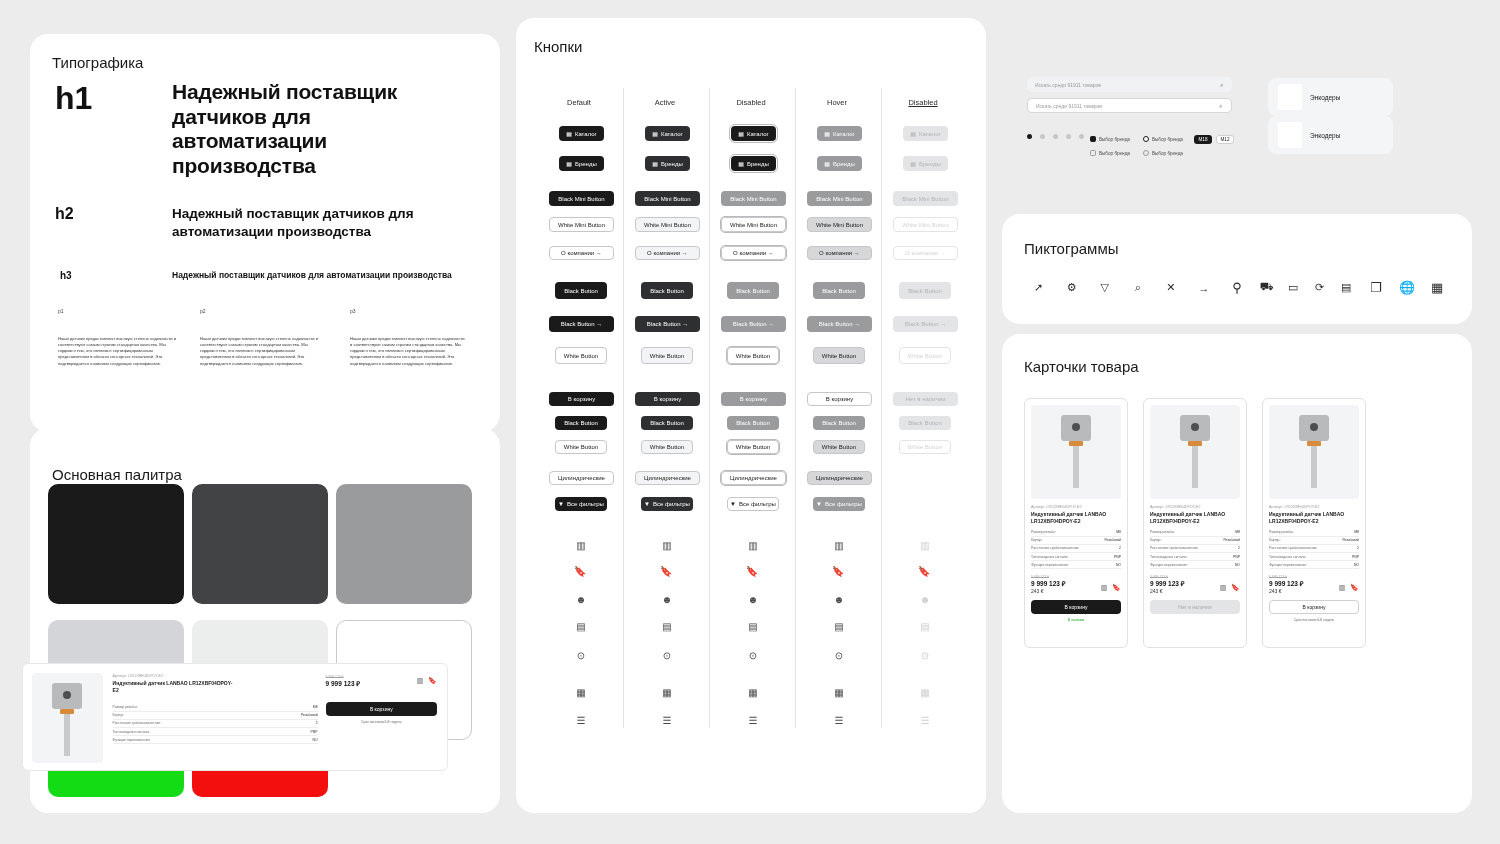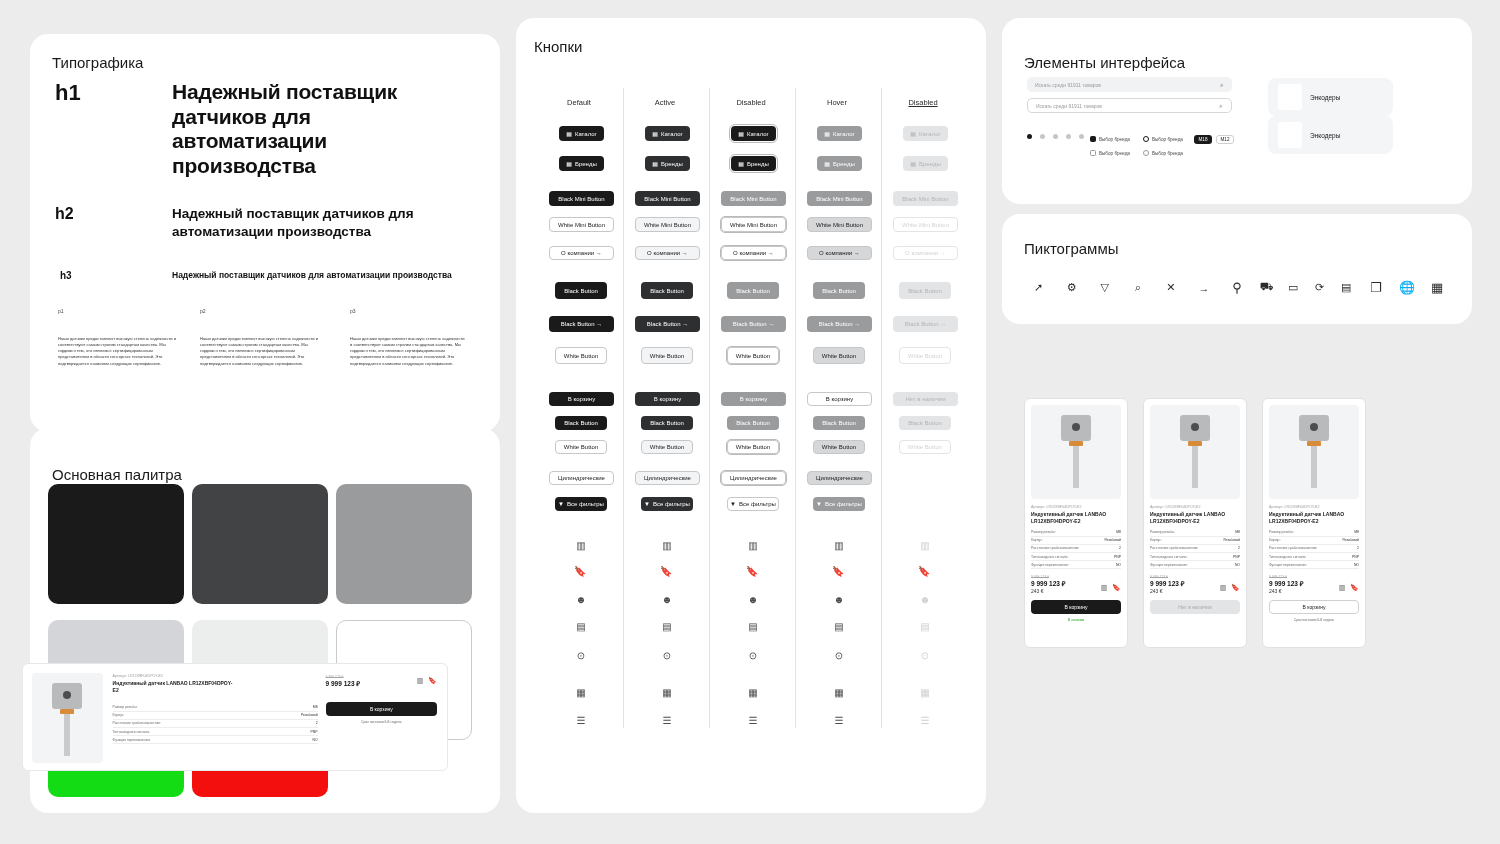--- a/index.html
+++ b/index.html
@@ -23,21 +23,21 @@
   }
   .card-title {
     font-size: 15px;
     font-weight: 400;
     color: #1a1a1a;
   }
 
   
   #typography { left: 30px; top: 18px; width: 470px; height: 398px; margin-top: 16px; }
   #typography .card-title { position: absolute; left: 22px; top: 20px; }
-  .h1-tag { position: absolute; left: 55px; top: 80px; font-size: 22px; font-weight: 700; }
+  .h1-tag { position: absolute; left: 55px; top: 80px; font-size: 32px; font-weight: 700; }
   .h1-text { position: absolute; left: 172px; top: 80px; width: 290px; font-size: 21px; font-weight: 700; line-height: 1.17; letter-spacing: -0.2px; }
   .h2-tag { position: absolute; left: 55px; top: 205px; font-size: 16px; font-weight: 700; }
   .h2-text { position: absolute; left: 172px; top: 205px; width: 290px; font-size: 13.5px; font-weight: 700; line-height: 1.3; }
   .h3-tag { position: absolute; left: 60px; top: 270px; font-size: 10px; font-weight: 700; }
   .h3-text { position: absolute; left: 172px; top: 270px; width: 290px; font-size: 8.5px; font-weight: 700; line-height: 1.3; }
   .p-col { position: absolute; }
   .p-tag { font-size: 5px; color: #444; margin-bottom: 22px; display:block; }
   .p-body { font-size: 4.1px; line-height: 1.5; color: #333; }
   #p1 { left: 58px; top: 308px; width: 125px; }
   #p2 { left: 200px; top: 308px; width: 125px; }
@@ -365,23 +365,20 @@
   <div class="icon-cell" style="left:713px;top:687px;">▦</div>
   <div class="icon-cell" style="left:799px;top:687px;">▦</div>
   <div class="icon-cell icon-dis" style="left:885px;top:687px;">▦</div>
 
   <div class="icon-cell" style="left:541px;top:715px;">☰</div>
   <div class="icon-cell" style="left:627px;top:715px;">☰</div>
   <div class="icon-cell" style="left:713px;top:715px;">☰</div>
   <div class="icon-cell" style="left:799px;top:715px;">☰</div>
   <div class="icon-cell icon-dis" style="left:885px;top:715px;">☰</div>
 
-  <div class="card" id="uielements">
-    <div class="card-title">Элементы интерфейса</div>
-  </div>
   <div class="search-field sf1">
     <span>Искать среди 91911 товаров</span>
     <span class="mag">⌕</span>
   </div>
   <div class="search-field sf2">
     <span>Искать среди 91911 товаров</span>
     <span class="mag">⌕</span>
   </div>
   <div class="dots">
     <span class="dot active"></span>
@@ -430,20 +427,23 @@
       <span class="pict" style="width:32px;font-size:11px;">⛟</span>
       <span class="pict" style="width:32px;font-size:11px;">▭</span>
       <span class="pict" style="width:32px;font-size:11px;">⟳</span>
       <span class="pict" style="width:32px;font-size:11px;">▤</span>
       <span class="pict" style="width:40px;font-size:13px;">❐</span>
       <span class="pict" style="width:36px;font-size:13px;">🌐</span>
       <span class="pict" style="width:36px;font-size:13px;">▦</span>
     </div>
   </div>
 
+  <div class="card" id="products">
+    <div class="card-title">Карточки товара</div>
+  </div>
 
   <div class="pcard" style="left:1024px;">
     <div class="pimg">
       <div class="sensor">
         <div class="body">
             <div class="lens"></div>
           </div>
         <div class="collar"></div>
         <div class="rod"></div>
       </div>

